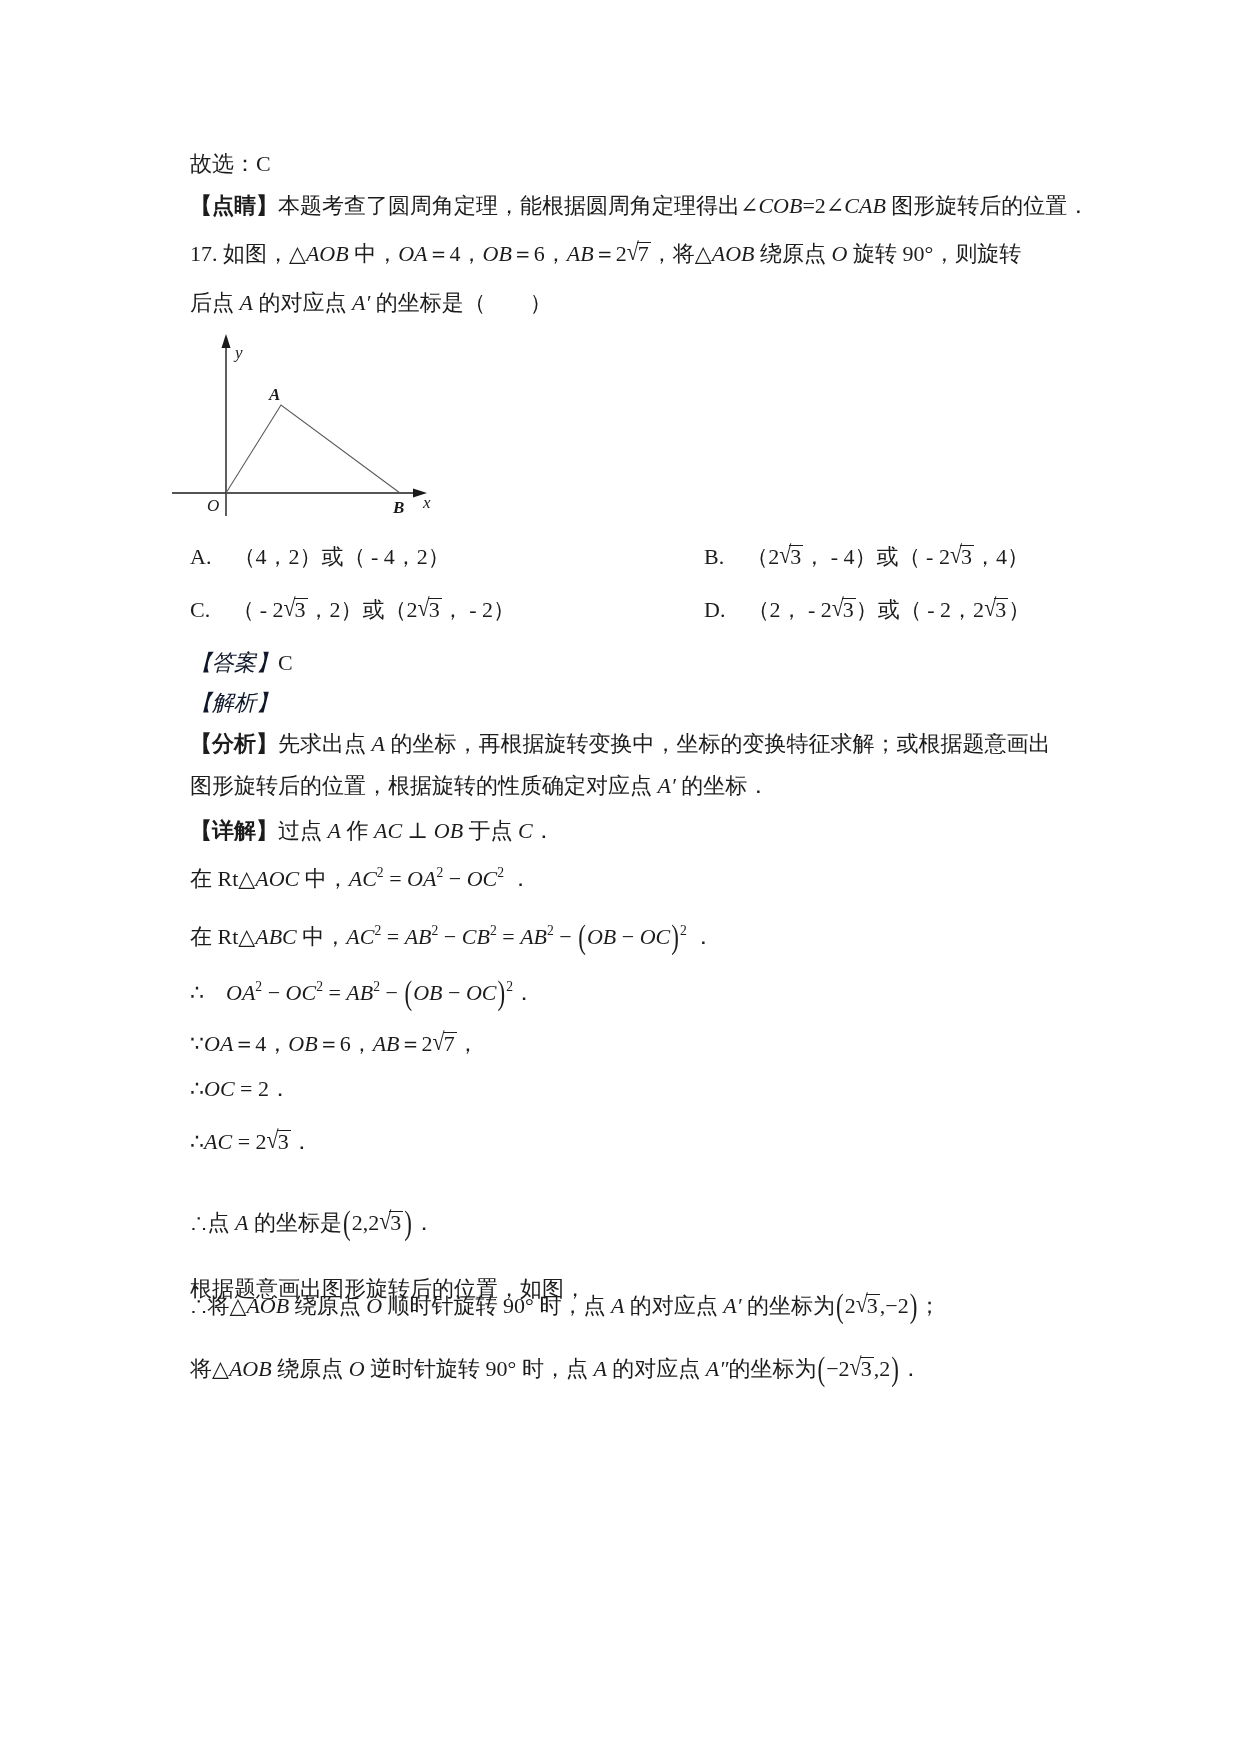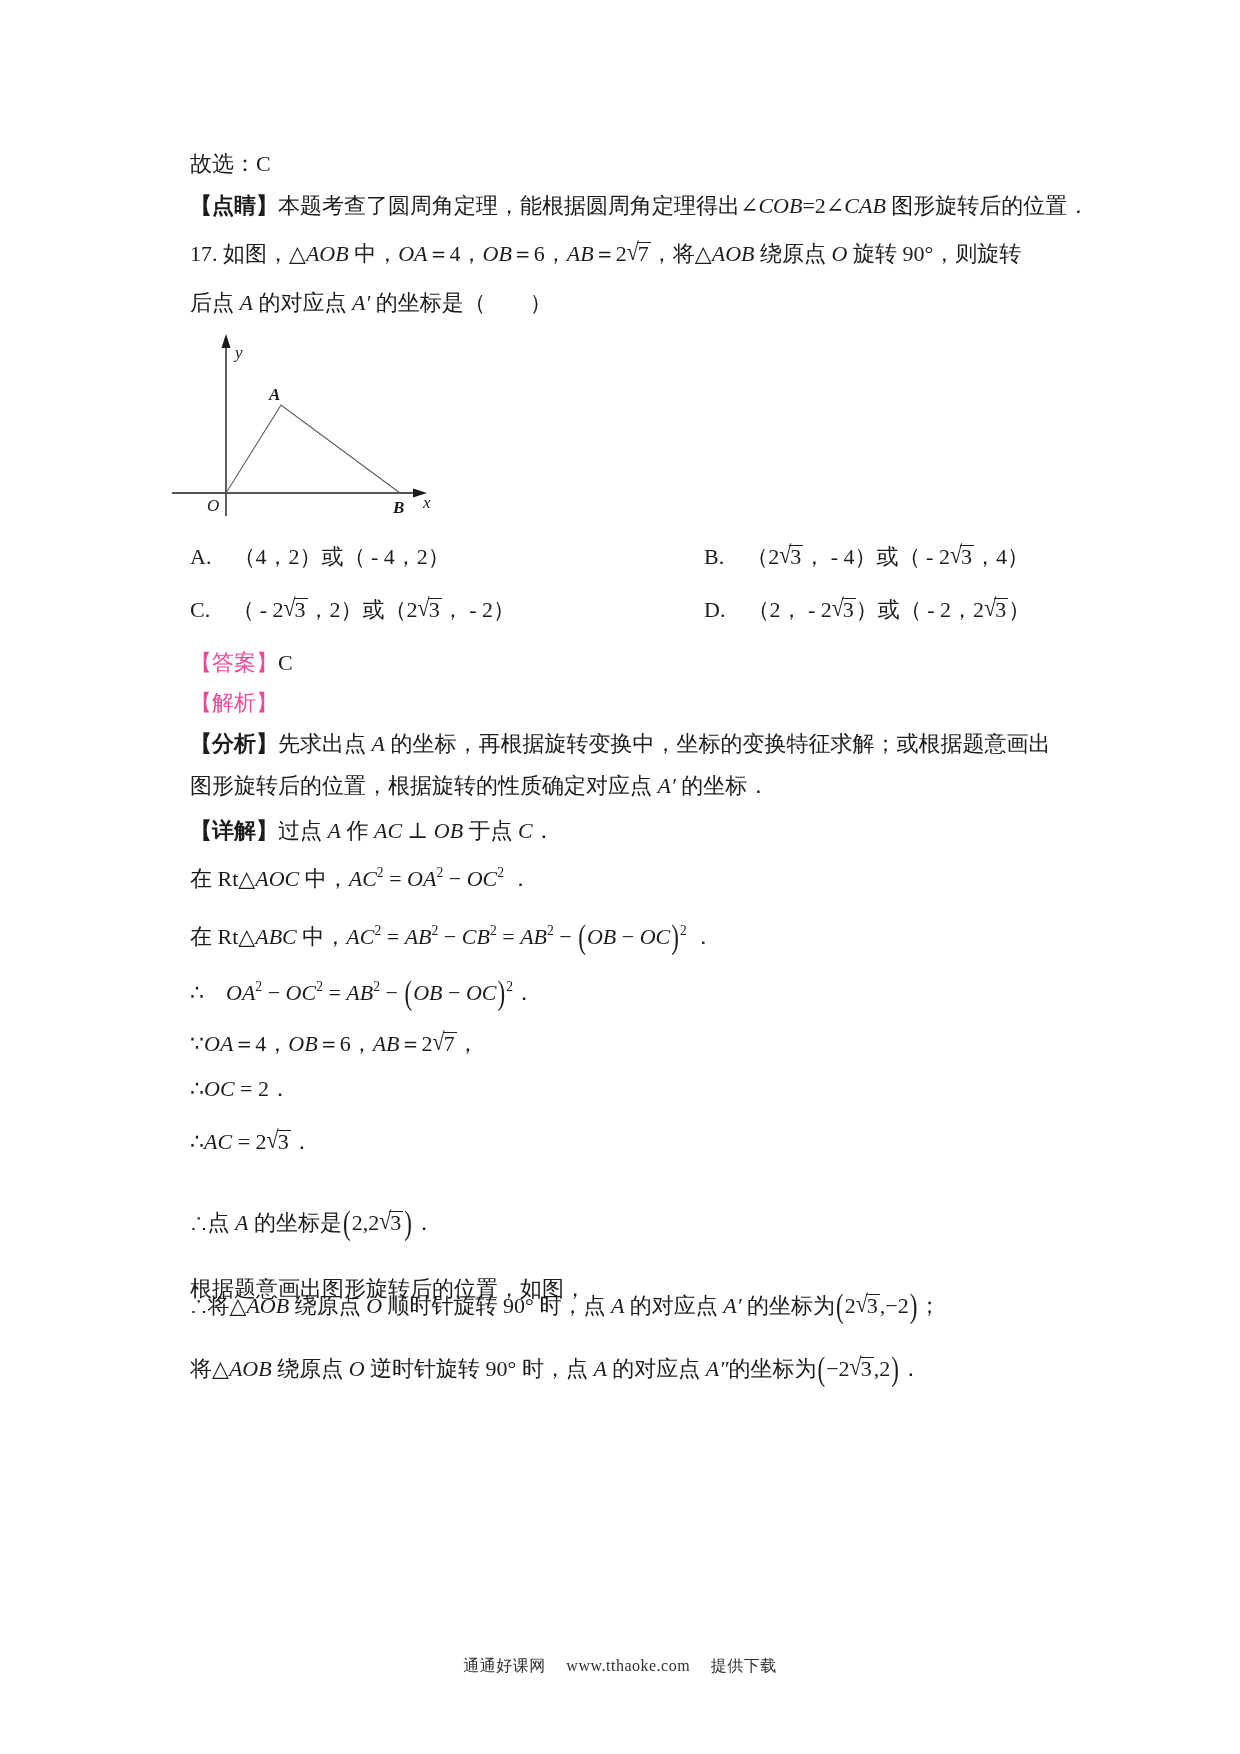--- a/index.html
+++ b/index.html
@@ -2,21 +2,21 @@
 <html><head>
 <meta charset="utf-8">
 <style>
   html,body{margin:0;padding:0;background:#ffffff;}
   .page{position:relative;width:1240px;height:1754px;background:#ffffff;overflow:hidden;
         font-family:"Liberation Serif","DejaVu Serif",serif;color:#1c1c1c;}
   .line{position:absolute;left:190px;font-size:22px;line-height:30px;white-space:nowrap;}
   .seg-p{font-style:normal;}
   .seg-i{font-style:italic;font-family:"Liberation Serif","DejaVu Serif",serif;}
   .seg-bold{font-weight:bold;}
-  .seg-blue{color:#ec4899;}
+  .seg-blue{color:#0f172a;font-style:italic;}
   .seg-sup{font-size:0.62em;vertical-align:9px;font-style:italic;font-style:normal;}
   .seg-bigp{display:inline-block;transform:scaleY(1.42);transform-origin:center;
             font-size:23px;font-weight:400;vertical-align:-1px;padding:0 1px;}
   .sqrt{display:inline-block;white-space:nowrap;}
   .sqrt .rad{display:inline-block;transform:scaleY(1.12);transform-origin:bottom;}
   .sqrt .vinc{display:inline-block;border-top:1.6px solid currentColor;
               margin-left:-2px;padding:0 2px 0 1px;line-height:1.0;}
   .fig{position:absolute;left:165px;top:330px;}
   .fig text{font-family:"Liberation Serif","DejaVu Serif",serif;font-style:italic;font-size:17px;fill:#1a1a1a;}
   .fig text.bold{font-weight:bold;}
@@ -65,19 +65,14 @@
   <div class="line" style="top:916px"><span class="seg-p">在 Rt△</span><span class="seg-i">ABC</span><span class="seg-p"> 中，</span><span class="seg-i">AC</span><span class="seg-sup">2</span><span class="seg-p"> = </span><span class="seg-i">AB</span><span class="seg-sup">2</span><span class="seg-p"> − </span><span class="seg-i">CB</span><span class="seg-sup">2</span><span class="seg-p"> = </span><span class="seg-i">AB</span><span class="seg-sup">2</span><span class="seg-p"> − </span><span class="seg-bigp">(</span><span class="seg-i">OB</span><span class="seg-p"> − </span><span class="seg-i">OC</span><span class="seg-bigp">)</span><span class="seg-sup">2</span><span class="seg-p"> ．</span></div>
   <div class="line" style="top:972px"><span class="seg-p">∴　</span><span class="seg-i">OA</span><span class="seg-sup">2</span><span class="seg-p"> − </span><span class="seg-i">OC</span><span class="seg-sup">2</span><span class="seg-p"> = </span><span class="seg-i">AB</span><span class="seg-sup">2</span><span class="seg-p"> − </span><span class="seg-bigp">(</span><span class="seg-i">OB</span><span class="seg-p"> − </span><span class="seg-i">OC</span><span class="seg-bigp">)</span><span class="seg-sup">2</span><span class="seg-p">．</span></div>
   <div class="line" style="top:1029px"><span class="seg-p">∵</span><span class="seg-i">OA</span><span class="seg-p">＝4，</span><span class="seg-i">OB</span><span class="seg-p">＝6，</span><span class="seg-i">AB</span><span class="seg-p">＝2</span><span class="sqrt"><span class="rad">√</span><span class="vinc">7</span></span><span class="seg-p">，</span></div>
   <div class="line" style="top:1074px"><span class="seg-p">∴</span><span class="seg-i">OC</span><span class="seg-p"> = 2．</span></div>
   <div class="line" style="top:1127px"><span class="seg-p">∴</span><span class="seg-i">AC</span><span class="seg-p"> = 2</span><span class="sqrt"><span class="rad">√</span><span class="vinc">3</span></span><span class="seg-p">．</span></div>
   <div class="line" style="top:1208px"><span class="seg-p">∴点 </span><span class="seg-i">A</span><span class="seg-p"> 的坐标是</span><span class="seg-bigp">(</span><span class="seg-p">2,2</span><span class="sqrt"><span class="rad">√</span><span class="vinc">3</span></span><span class="seg-bigp">)</span><span class="seg-p">．</span></div>
   <div class="line" style="top:1274px"><span class="seg-p">根据题意画出图形旋转后的位置，如图，</span></div>
   <div class="line" style="top:1291px"><span class="seg-p">∴将△</span><span class="seg-i">AOB</span><span class="seg-p"> 绕原点 </span><span class="seg-i">O</span><span class="seg-p"> 顺时针旋转 90° 时，点 </span><span class="seg-i">A</span><span class="seg-p"> 的对应点 </span><span class="seg-i">A′</span><span class="seg-p"> 的坐标为</span><span class="seg-bigp">(</span><span class="seg-p">2</span><span class="sqrt"><span class="rad">√</span><span class="vinc">3</span></span><span class="seg-p">,−2</span><span class="seg-bigp">)</span><span class="seg-p">；</span></div>
   <div class="line" style="top:1354px"><span class="seg-p">将△</span><span class="seg-i">AOB</span><span class="seg-p"> 绕原点 </span><span class="seg-i">O</span><span class="seg-p"> 逆时针旋转 90° 时，点 </span><span class="seg-i">A</span><span class="seg-p"> 的对应点 </span><span class="seg-i">A″</span><span class="seg-p">的坐标为</span><span class="seg-bigp">(</span><span class="seg-p">−2</span><span class="sqrt"><span class="rad">√</span><span class="vinc">3</span></span><span class="seg-p">,2</span><span class="seg-bigp">)</span><span class="seg-p">．</span></div>
 
-  <div class="footer">
-    <span>通通好课网</span>
-    <span>www.tthaoke.com</span>
-    <span>提供下载</span>
-  </div>
 
 </div>
 
 </body></html>

